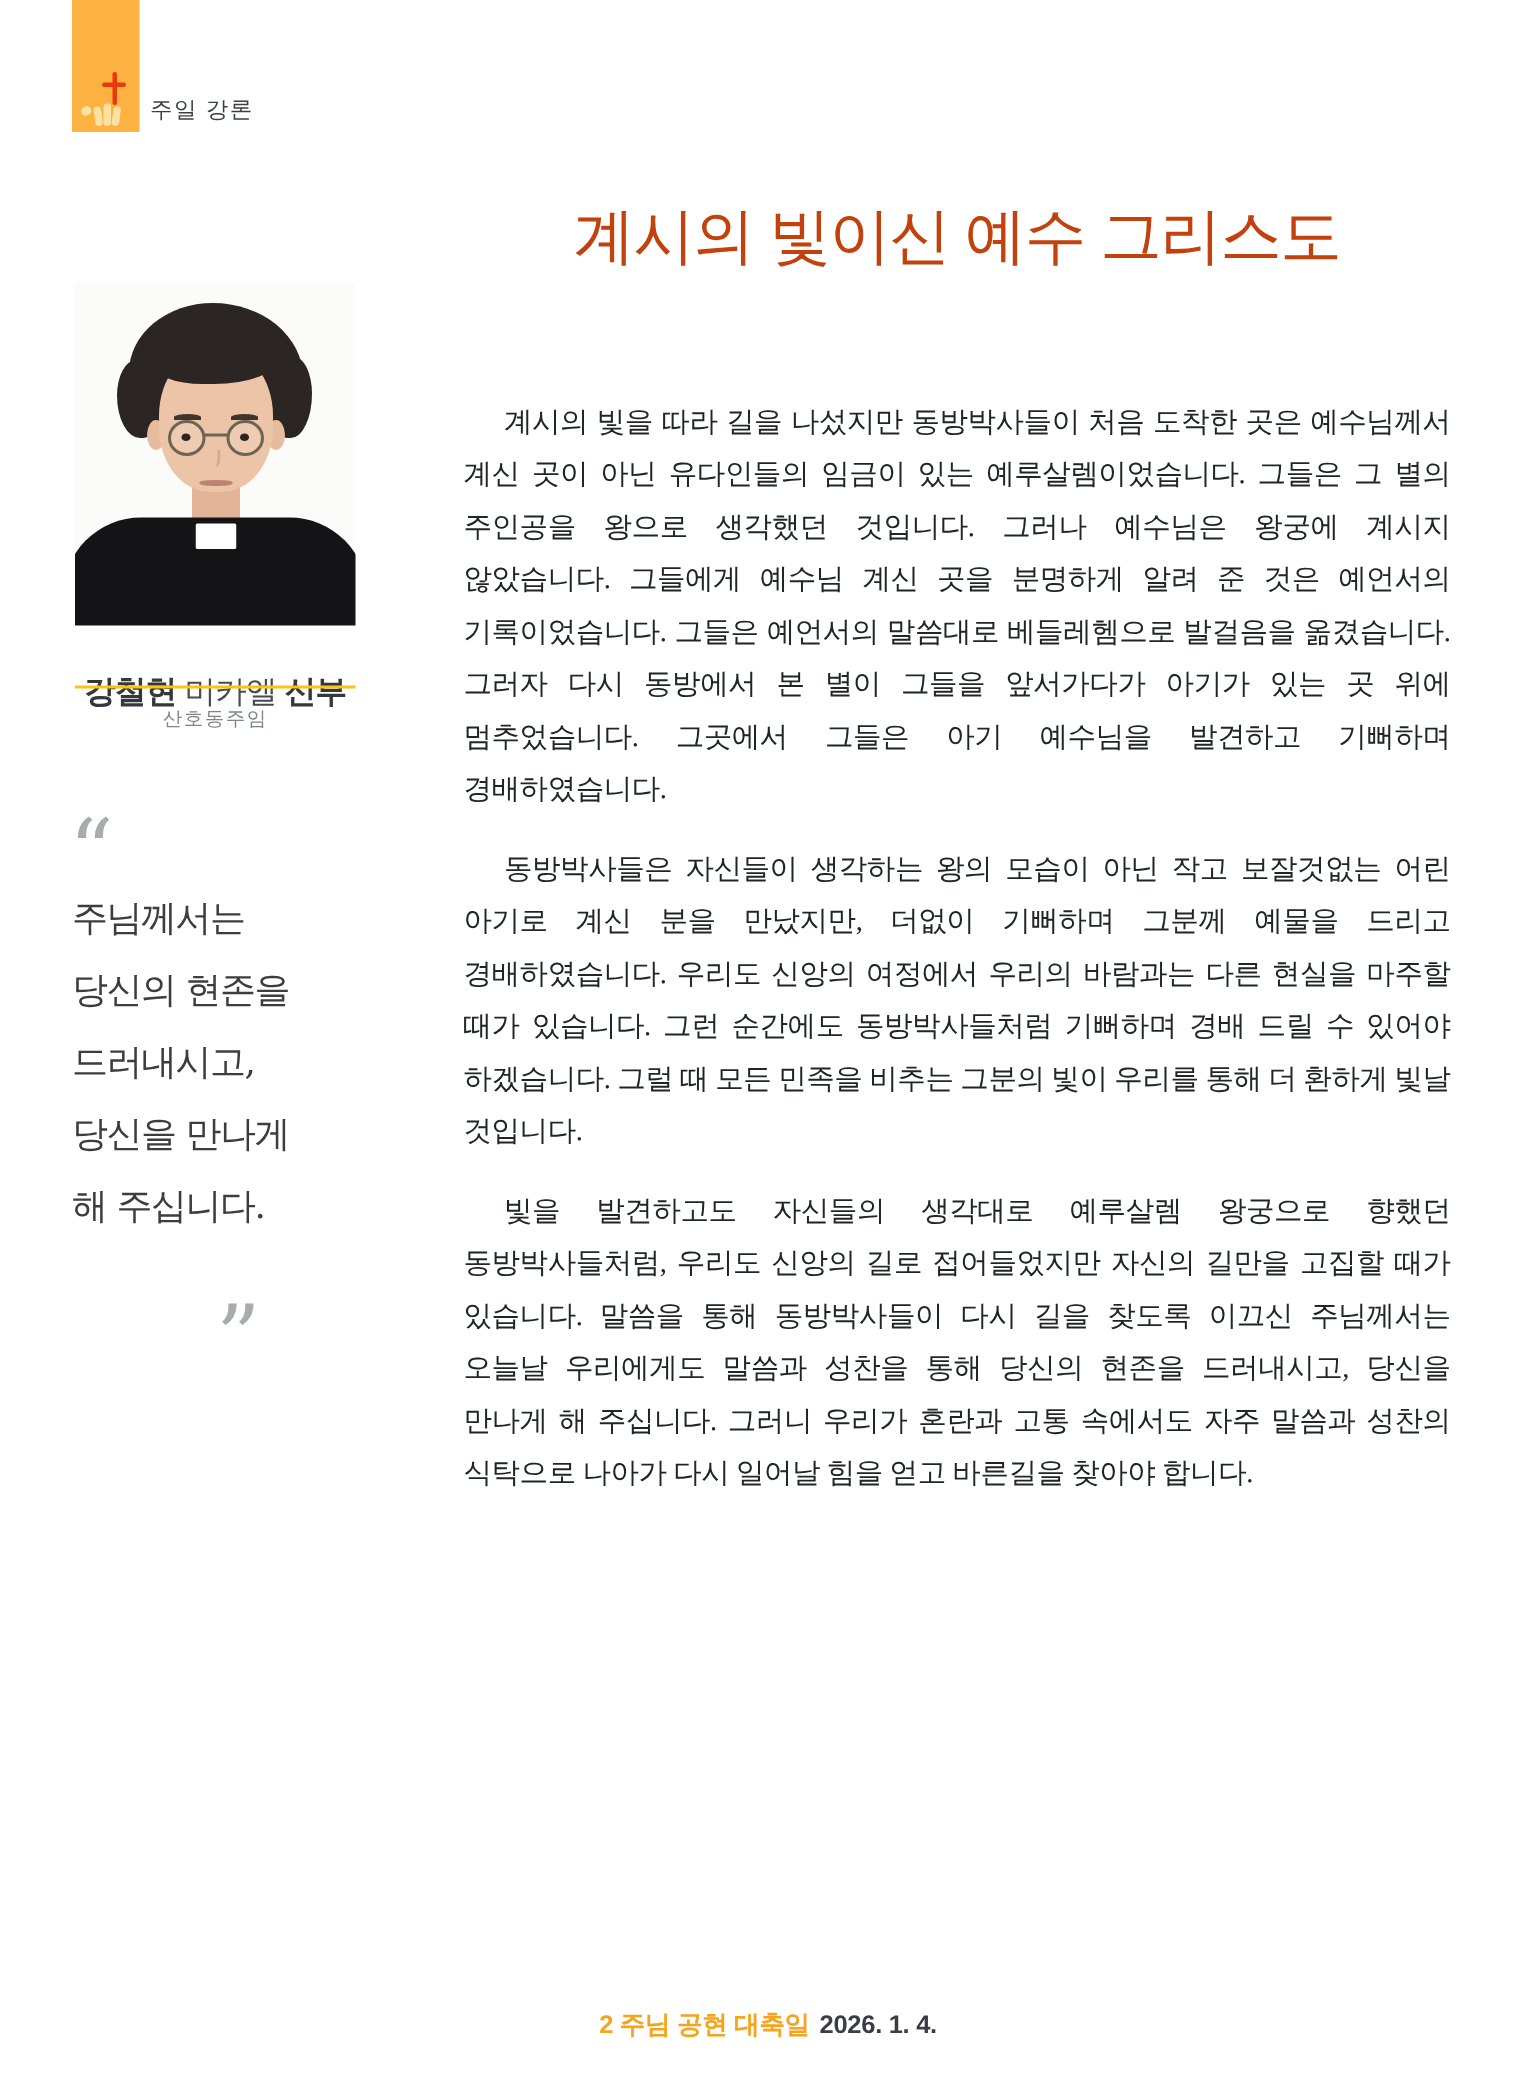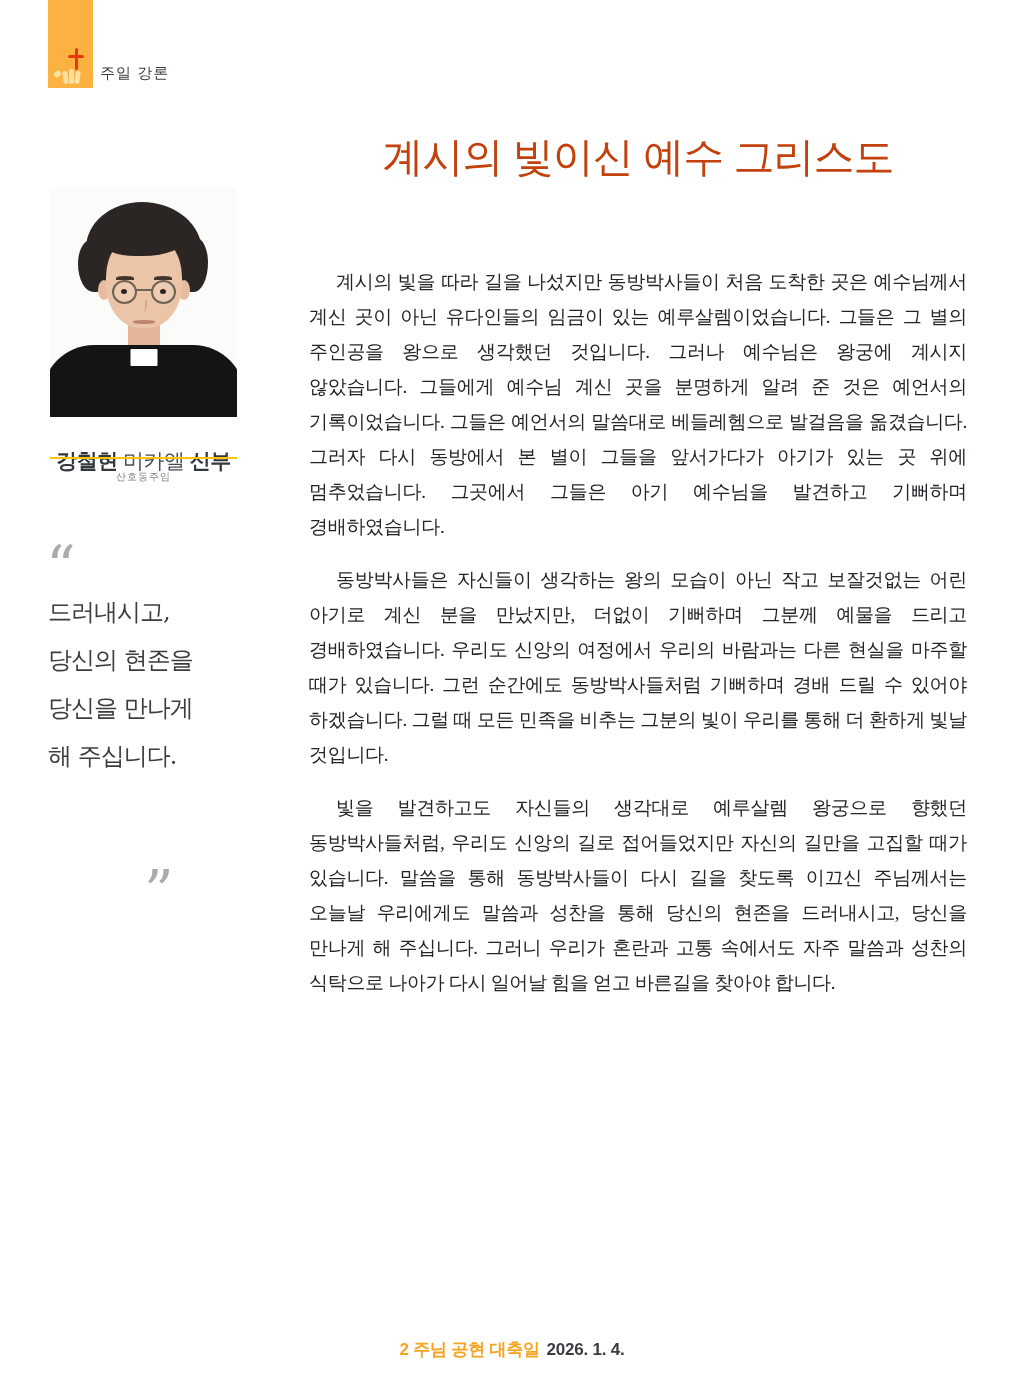--- a/index.html
+++ b/index.html
@@ -91,21 +91,21 @@
     position:absolute; left:50px; top:432px; width:187px; text-align:center;
     font-size:21px; color:#33383e; letter-spacing:-0.5px; white-space:nowrap;margin-top:15px;
   }
   .author-name .nm { font-weight:700; }
   .author-name .mid { font-weight:400; color:#464c53; }
   .accent-underline {
     position:absolute; left:50px; top:457px; width:187px; height:2px; background:#ffc30b;
   }
   .author-role {
     position:absolute; left:50px; top:470px; width:187px; text-align:center;
-    font-size:10px; color:#81868c; letter-spacing:1px;
+    font-size:13px; color:#81868c; letter-spacing:1px;
   }
 
   
   .q-open, .q-close {
     position:absolute; font-family:"DejaVu Serif", serif; font-size:58px;
     color:#a9abae; line-height:1;
   }
   .q-open { left:46px; top:538px; }
   .q-close { left:144px; top:862px; }
   .q-lines {
@@ -172,22 +172,23 @@
   <div class="author-name">
     <span class="nm">강철현</span>
     <span class="mid">미카엘</span>
     <span class="nm">신부</span>
   </div>
   <div class="accent-underline"></div>
   <div class="author-role">산호동주임</div>
 
   <span class="q-open">“</span>
   <div class="q-lines">
+    <div>주님께서는</div>
+    <div>당신의 현존을</div>
     <div>드러내시고,</div>
-    <div>당신의 현존을</div>
     <div>당신을 만나게</div>
     <div>해 주십니다.</div>
   </div>
   <span class="q-close">”</span>
 
   <div class="article">
     <p>계시의 빛을 따라 길을 나섰지만 동방박사들이 처음 도착한 곳은 예수님께서 계신 곳이 아닌 유다인들의 임금이 있는 예루살렘이었습니다. 그들은 그 별의 주인공을 왕으로 생각했던 것입니다. 그러나 예수님은 왕궁에 계시지 않았습니다. 그들에게 예수님 계신 곳을 분명하게 알려 준 것은 예언서의 기록이었습니다. 그들은 예언서의 말씀대로 베들레헴으로 발걸음을 옮겼습니다. 그러자 다시 동방에서 본 별이 그들을 앞서가다가 아기가 있는 곳 위에 멈추었습니다. 그곳에서 그들은 아기 예수님을 발견하고 기뻐하며 경배하였습니다.</p>
     <p>동방박사들은 자신들이 생각하는 왕의 모습이 아닌 작고 보잘것없는 어린 아기로 계신 분을 만났지만, 더없이 기뻐하며 그분께 예물을 드리고 경배하였습니다. 우리도 신앙의 여정에서 우리의 바람과는 다른 현실을 마주할 때가 있습니다. 그런 순간에도 동방박사들처럼 기뻐하며 경배 드릴 수 있어야 하겠습니다. 그럴 때 모든 민족을 비추는 그분의 빛이 우리를 통해 더 환하게 빛날 것입니다.</p>
     <p>빛을 발견하고도 자신들의 생각대로 예루살렘 왕궁으로 향했던 동방박사들처럼, 우리도 신앙의 길로 접어들었지만 자신의 길만을 고집할 때가 있습니다. 말씀을 통해 동방박사들이 다시 길을 찾도록 이끄신 주님께서는 오늘날 우리에게도 말씀과 성찬을 통해 당신의 현존을 드러내시고, 당신을 만나게 해 주십니다. 그러니 우리가 혼란과 고통 속에서도 자주 말씀과 성찬의 식탁으로 나아가 다시 일어날 힘을 얻고 바른길을 찾아야 합니다.</p>
   </div>

